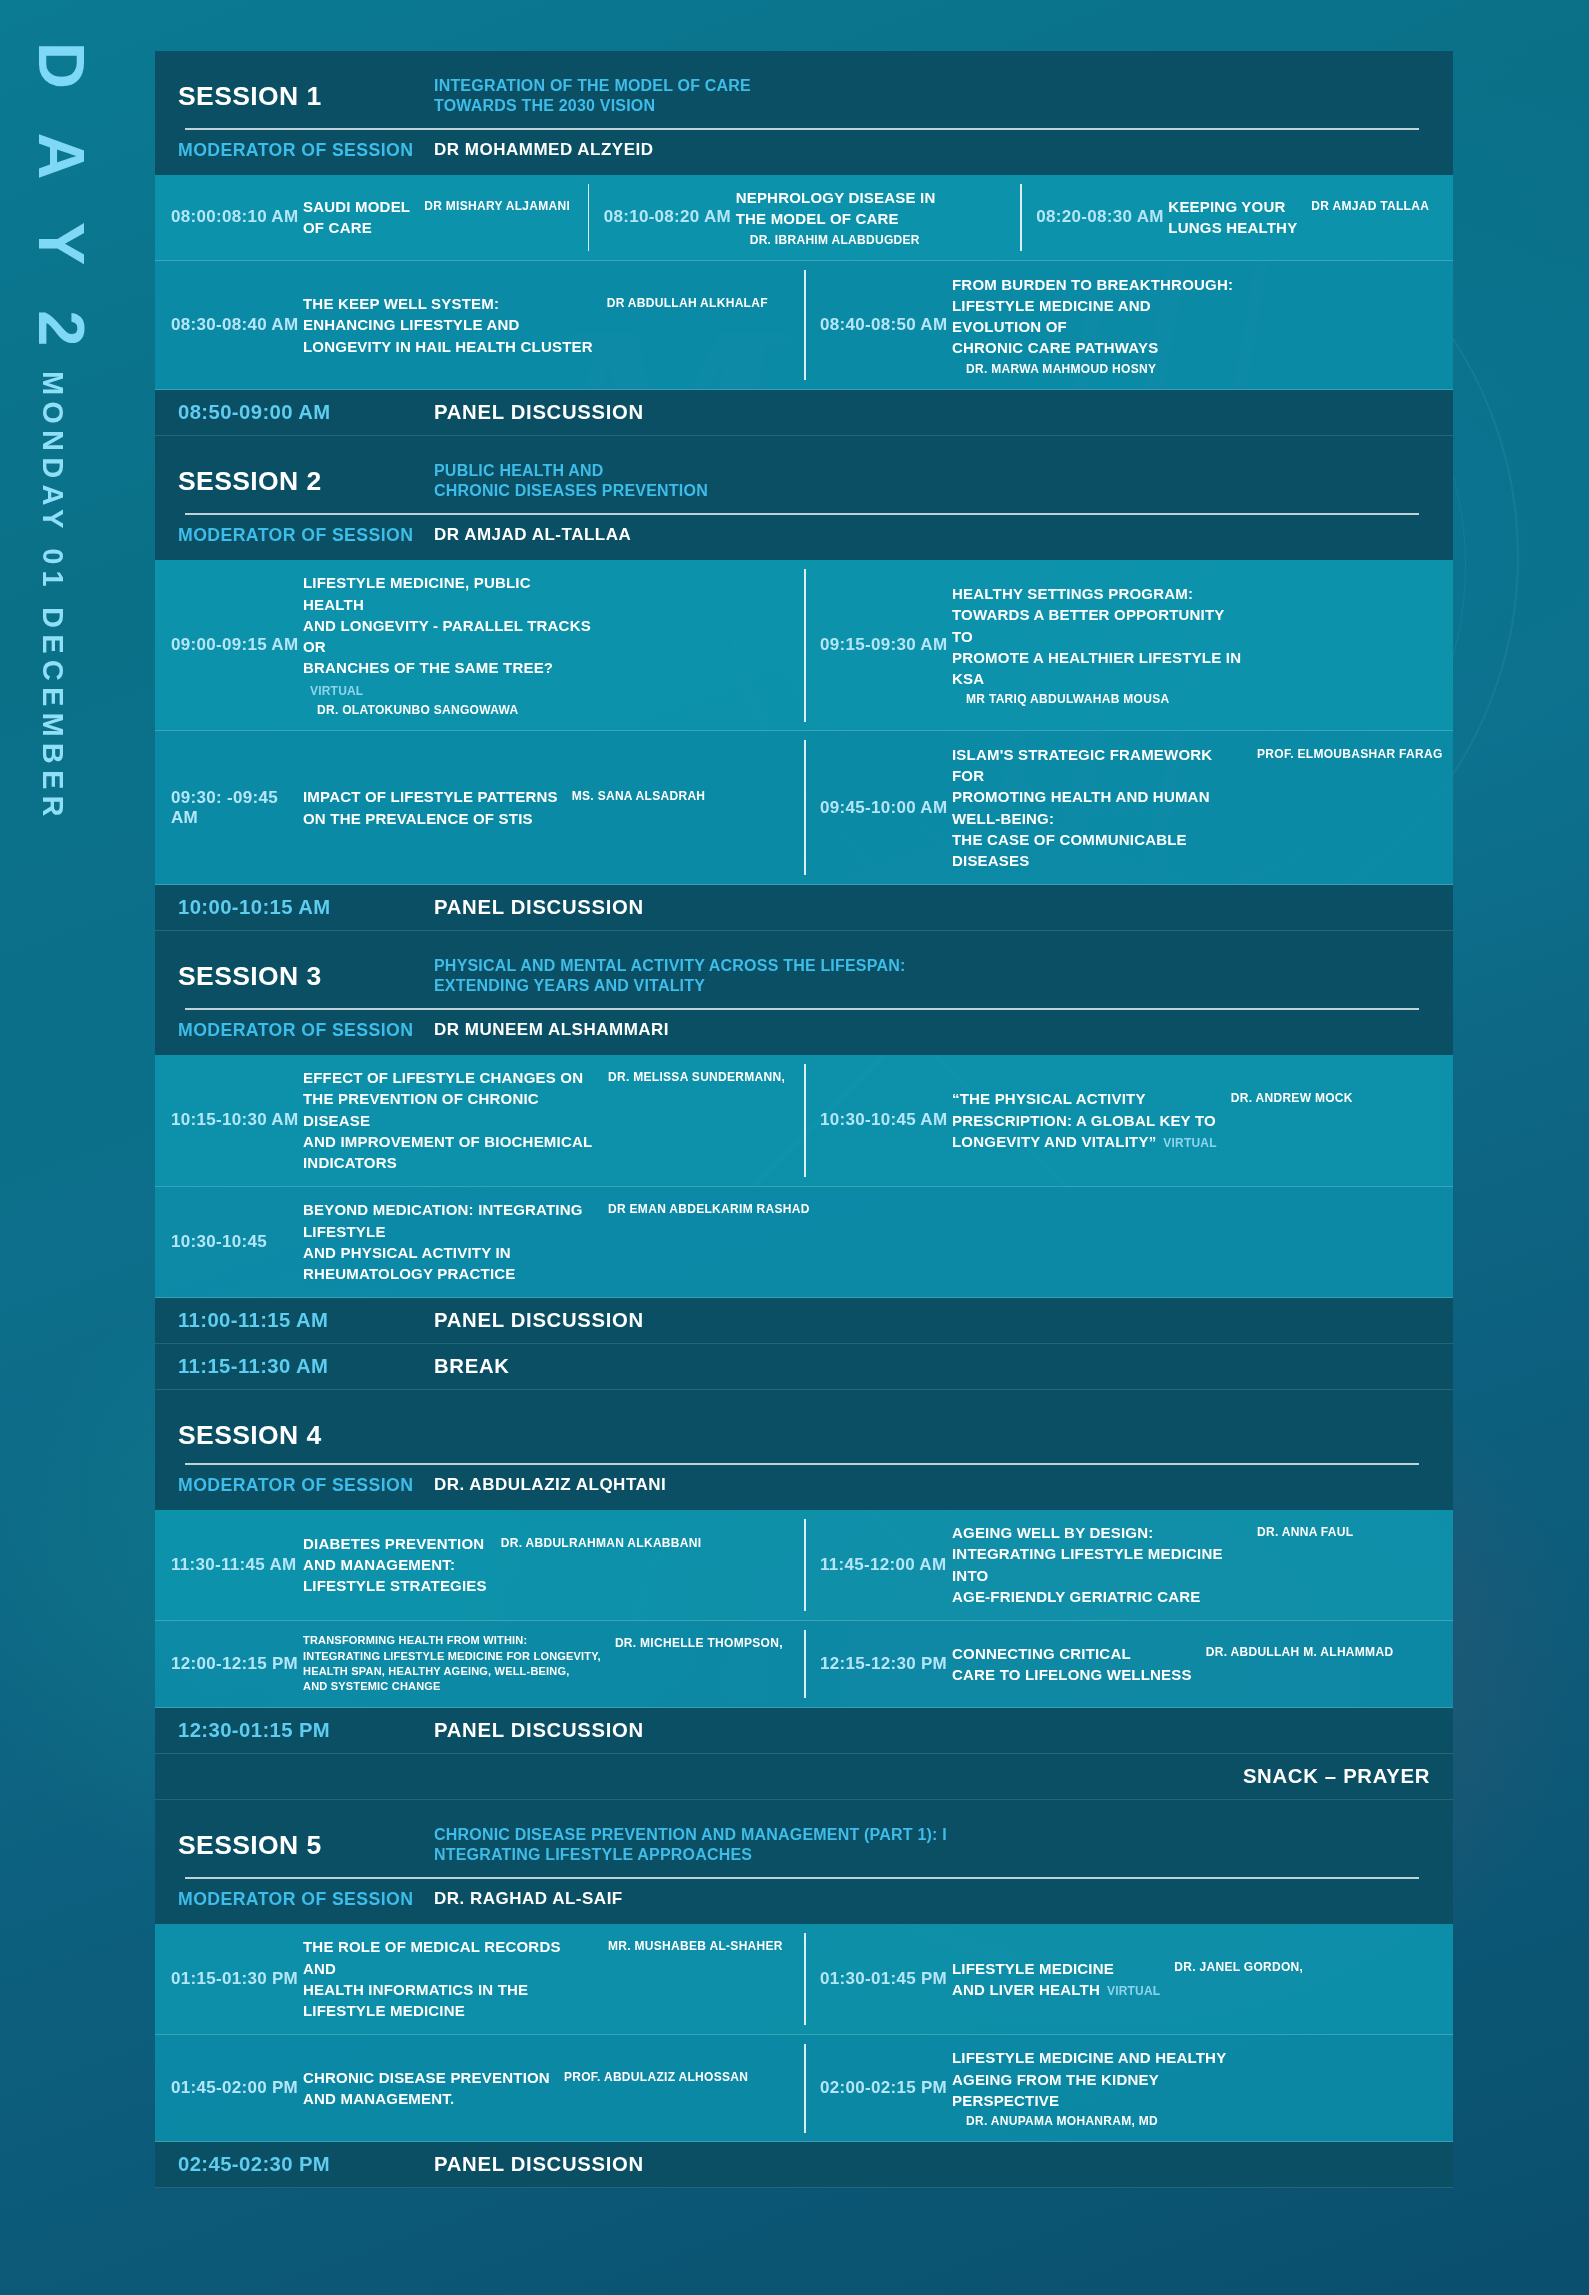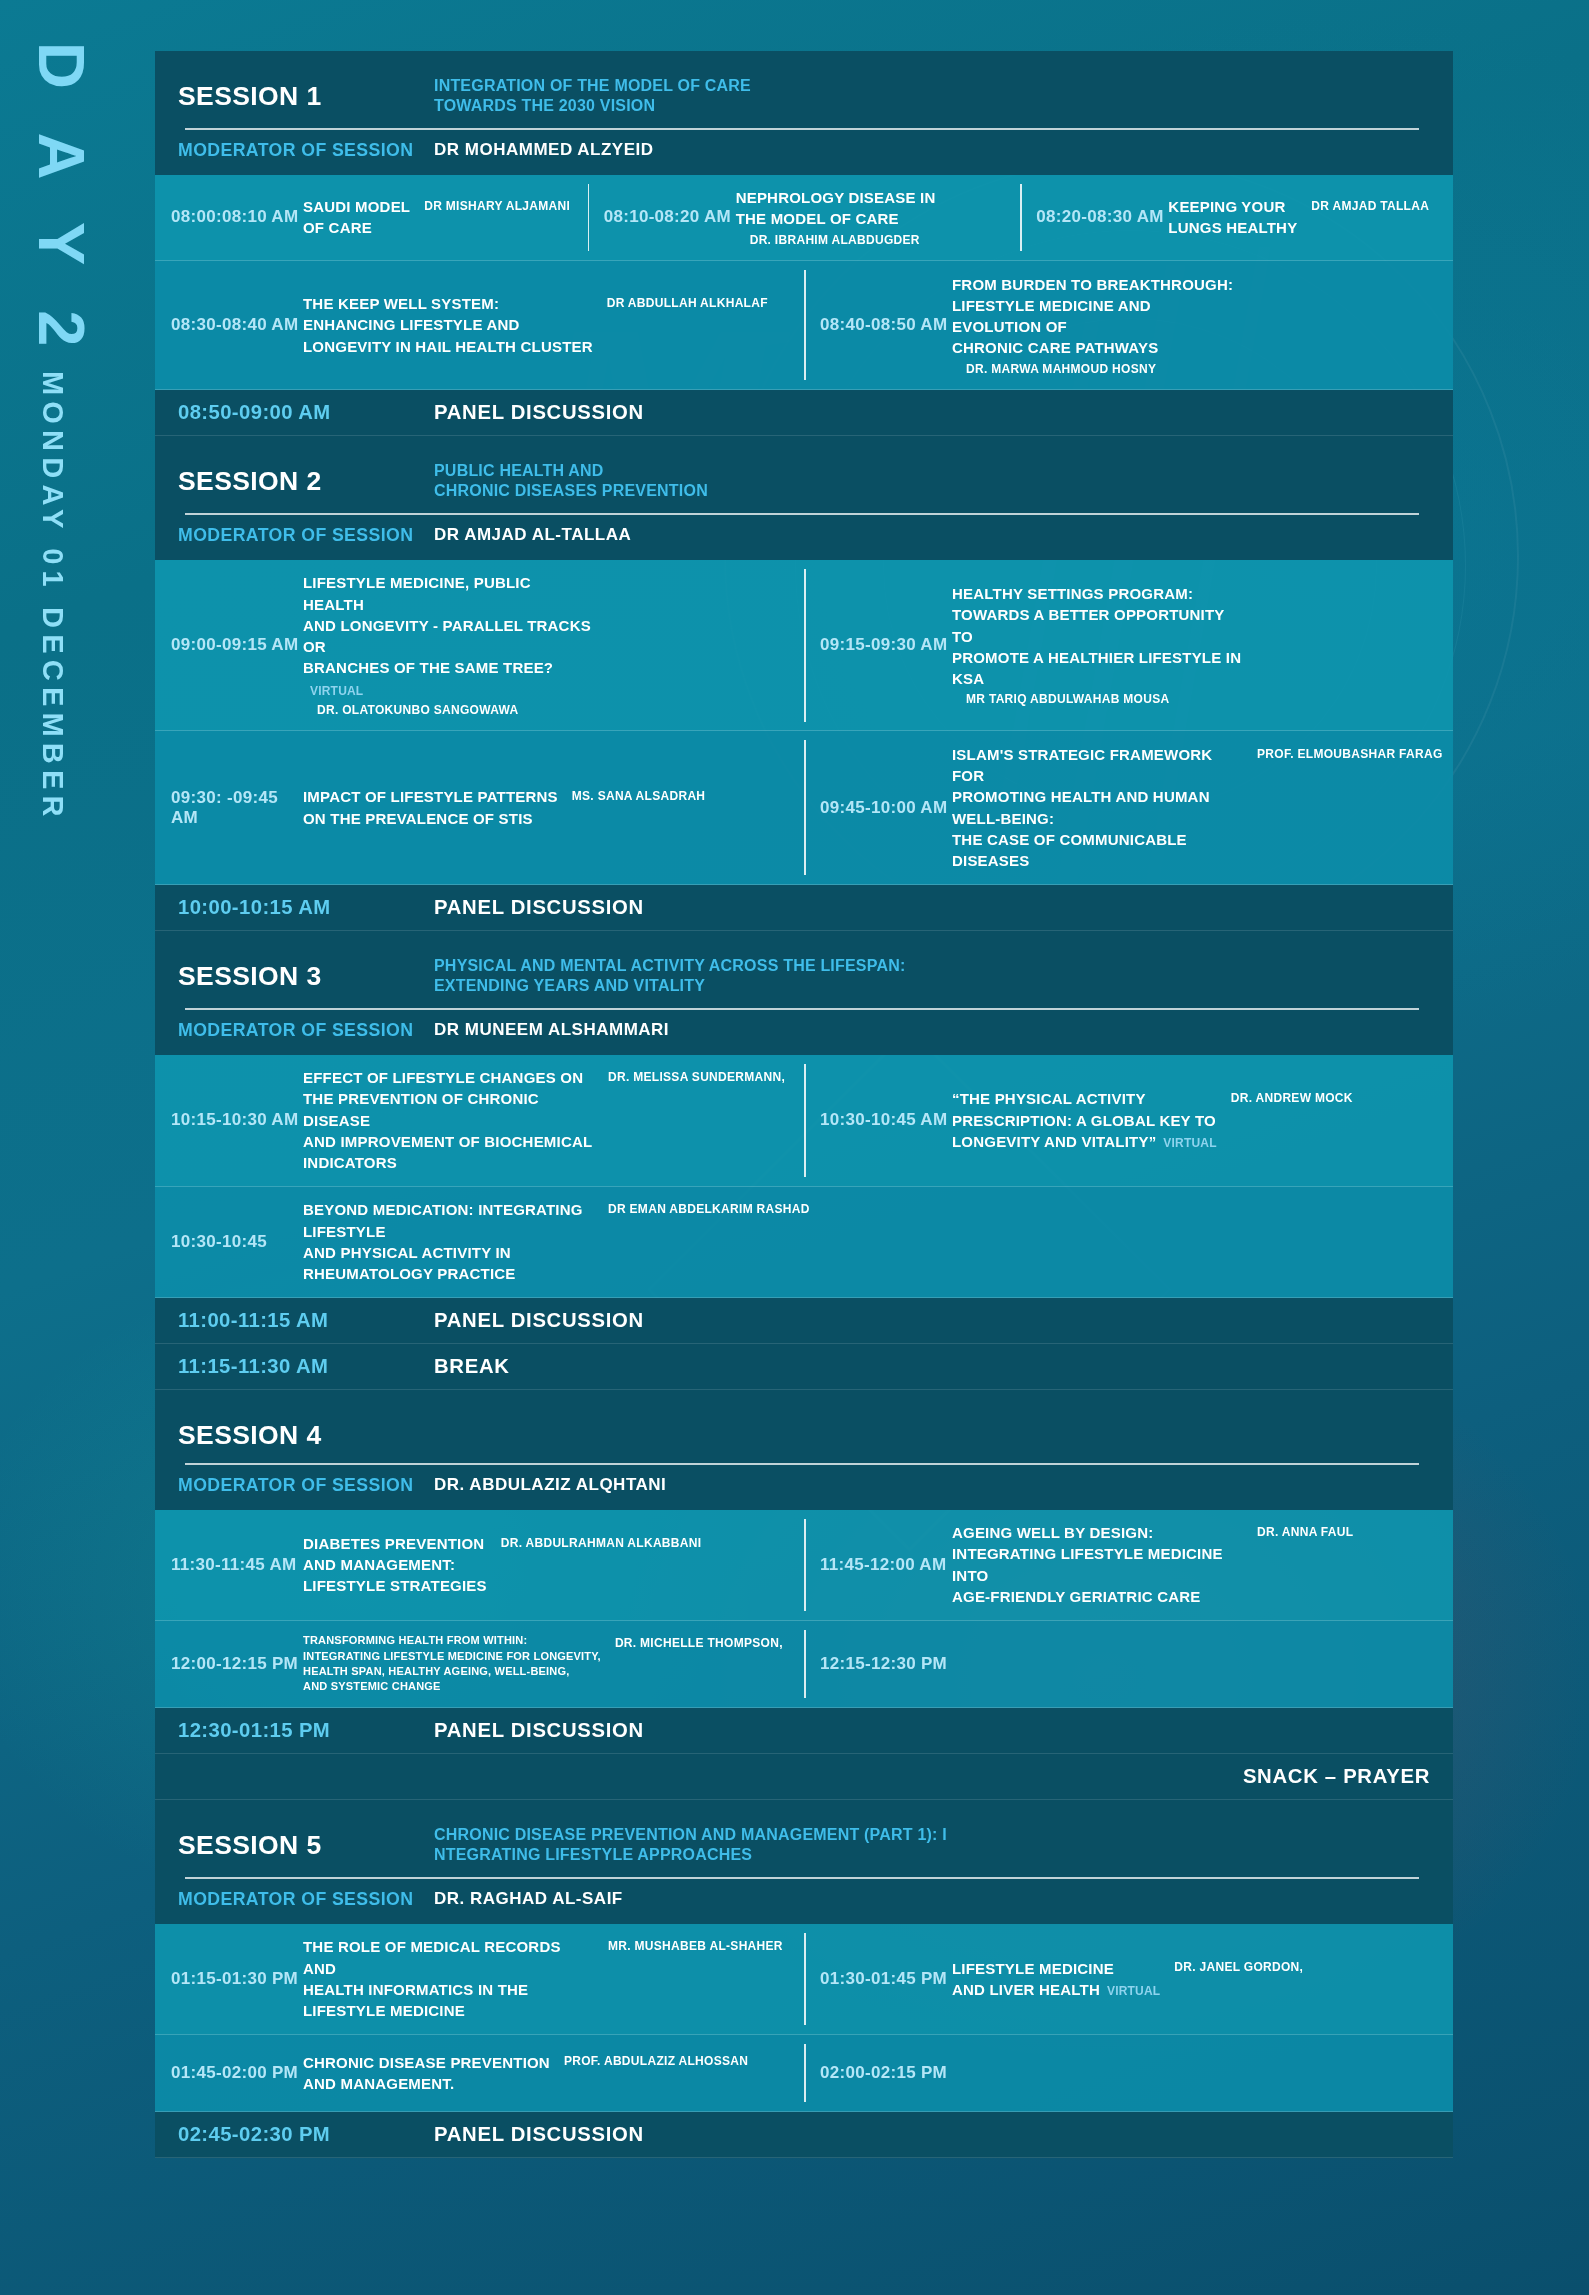--- a/index.html
+++ b/index.html
@@ -414,20 +414,27 @@
               <span style="display: block;">TRANSFORMING HEALTH FROM WITHIN:</span>
               <span style="display: block;">INTEGRATING LIFESTYLE MEDICINE FOR LONGEVITY,</span>
               <span style="display: block;">HEALTH SPAN, HEALTHY AGEING, WELL-BEING,</span>
               <span style="display: block;">AND SYSTEMIC CHANGE</span>
             </div>
             <div class="t-speaker">DR. MICHELLE THOMPSON,</div>
           </div>
         </div>
         <div class="talk-cell">
           <div class="t-time">12:15-12:30 PM</div>
+          <div class="t-body">
+            <div class="t-title">
+              <span style="display: block;">CONNECTING CRITICAL</span>
+              <span style="display: block;">CARE TO LIFELONG WELLNESS</span>
+            </div>
+            <div class="t-speaker">DR. ABDULLAH M. ALHAMMAD</div>
+          </div>
         </div>
       </div>
       <div class="panel-row">
         <div class="panel-time">12:30-01:15 PM</div>
         <div class="panel-label">PANEL DISCUSSION</div>
       </div>
       <div class="panel-row center-only">
         <div class="panel-time"></div>
         <div class="panel-label">SNACK – PRAYER</div>
       </div>
@@ -473,20 +480,27 @@
           <div class="t-body">
             <div class="t-title">
               <span style="display: block;">CHRONIC DISEASE PREVENTION</span>
               <span style="display: block;">AND MANAGEMENT.</span>
             </div>
             <div class="t-speaker">PROF. ABDULAZIZ ALHOSSAN</div>
           </div>
         </div>
         <div class="talk-cell">
           <div class="t-time">02:00-02:15 PM</div>
+          <div class="t-body">
+            <div class="t-title">
+              <span style="display: block;">LIFESTYLE MEDICINE AND HEALTHY</span>
+              <span style="display: block;">AGEING FROM THE KIDNEY PERSPECTIVE</span>
+            </div>
+            <div class="t-speaker">DR. ANUPAMA MOHANRAM, MD</div>
+          </div>
         </div>
       </div>
       <div class="panel-row">
         <div class="panel-time">02:45-02:30 PM</div>
         <div class="panel-label">PANEL DISCUSSION</div>
       </div>
     </div>
 
 </div>
 

